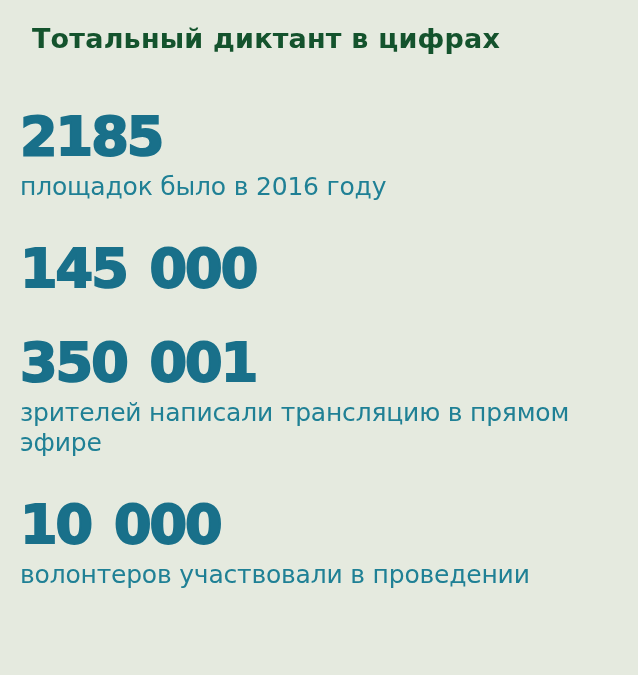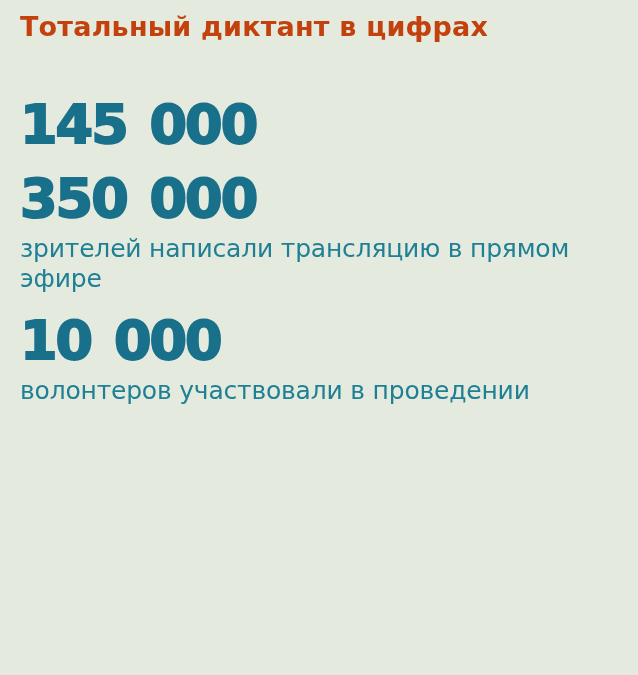--- a/index.html
+++ b/index.html
@@ -12,29 +12,29 @@
   }
   body {
     background: #e5eadf;
     font-family: "DejaVu Sans", "Liberation Sans", sans-serif;
   }
   .wrap {
     padding: 10px 20px 0 20px;
     width: 638px;
   }
   .page-title {
-    margin: 0;
+    margin: 12px;
     font-size: 27px;
     line-height: 34px;
     font-weight: bold;
-    color: #c2410c;
+    color: #14532d;
     letter-spacing: 0.2px;
   }
   .stat {
-    margin-top: 20px;
+    margin-top: 40px;
   }
   .stat:first-of-type {
     margin-top: 54px;
   }
   .stat-value {
     font-size: 54px;
     line-height: 54px;
     font-weight: bold;
     color: #19708a;
     -webkit-text-stroke: 2px #19708a;
@@ -50,27 +50,31 @@
     white-space: pre-line;
     letter-spacing: -0.2px;
   }
 </style>
 </head>
 <body>
 
 <div class="wrap">
   <h1 class="page-title">Тотальный диктант в цифрах</h1>
 
+  <section class="stat">
+    <div class="stat-value">2185</div>
+    <div class="stat-label">площадок было в 2016 году</div>
+  </section>
 
   <section class="stat">
     <div class="stat-value">145 000</div>
   </section>
 
   <section class="stat">
-    <div class="stat-value">350 000</div>
+    <div class="stat-value">350 001</div>
     <div class="stat-label">зрителей написали трансляцию в прямом
 эфире</div>
   </section>
 
   <section class="stat">
     <div class="stat-value">10 000</div>
     <div class="stat-label">волонтеров участвовали в проведении</div>
   </section>
 </div>
 

